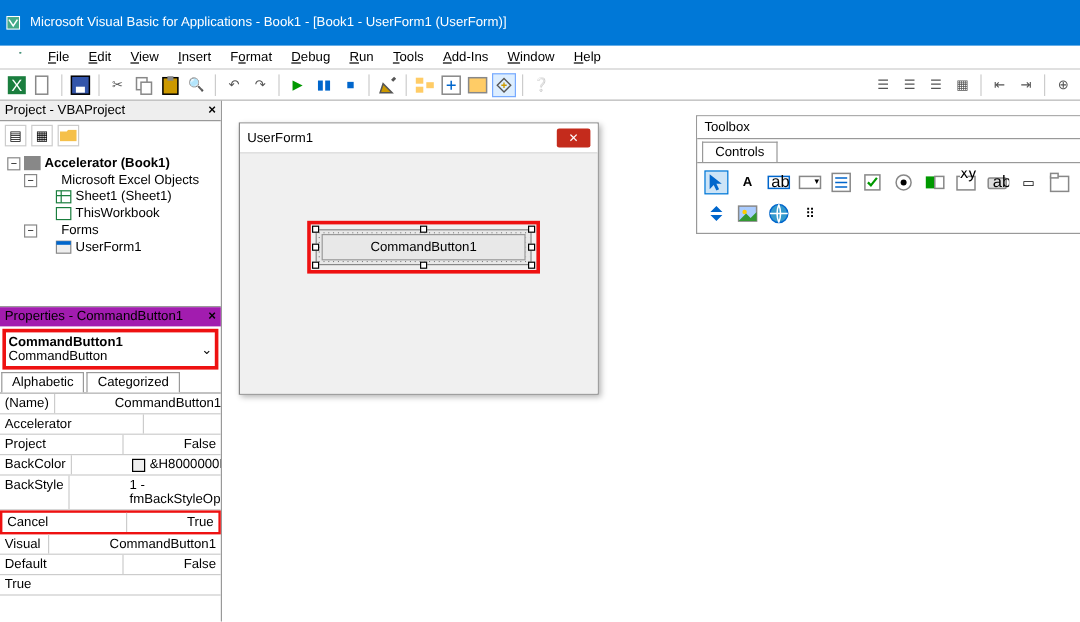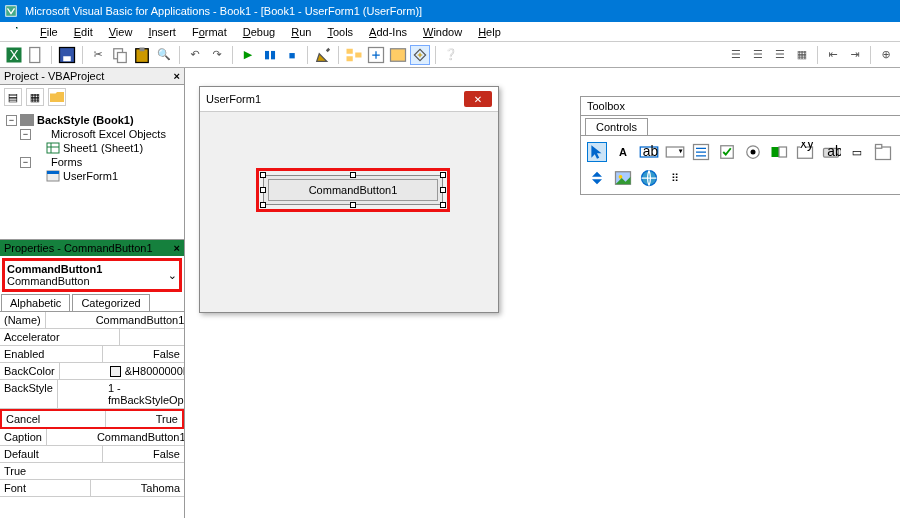--- a/index.html
+++ b/index.html
@@ -1,38 +1,38 @@
 <!DOCTYPE html>
 <html><head>
 <meta charset="utf-8">
 <style>
 * { box-sizing: border-box; margin: 0; padding: 0; font-family: Tahoma, sans-serif; font-size: 11px; }
 body { background: #fff; width: 900px; height: 518px; overflow: hidden; }
-.titlebar { background: #0078d7; color: #fff; height: 22px; display: flex; align-items: center; padding: 0 4px; }
+.titlebar { background: #0078d7; color: #fff; height: 38px; display: flex; align-items: center; padding: 0 4px; }
 .titlebar-icon { width: 16px; height: 14px; margin-right: 5px; display: inline-flex; }
 .menubar { height: 20px; display: flex; align-items: center; border-bottom: 1px solid #ccc; padding: 0 2px; }
 .menubar .sys-icon { width: 18px; height: 16px; margin: 0 6px; }
 .menubar span { padding: 3px 8px; cursor: default; }
 .menubar span u { text-decoration: underline; }
 .toolbar { height: 26px; display: flex; align-items: center; border-bottom: 1px solid #aaa; padding: 0 4px; gap: 2px; }
 .toolbar .tb { width: 20px; height: 20px; display: inline-flex; align-items: center; justify-content: center; color: #555; }
 .toolbar .sep { width: 1px; height: 18px; background: #ccc; margin: 0 3px; }
 .main { display: flex; height: calc(100% - 68px); }
 .left { width: 185px; display: flex; flex-direction: column; border-right: 1px solid #999; }
 .pane-header { background: #eee; border-bottom: 1px solid #999; padding: 2px 4px; display: flex; justify-content: space-between; align-items: center; }
 .close-x { font-family: Arial; font-weight: bold; cursor: default; }
 .project-toolbar { height: 24px; display: flex; align-items: center; padding: 2px 4px; gap: 4px; }
 .pt-btn { width: 18px; height: 18px; border: 1px solid #ccc; display: inline-flex; align-items: center; justify-content: center; }
 .tree { padding: 4px 6px; flex: 0 0 auto; height: 130px; overflow: auto; }
 .tree-node { display: flex; align-items: center; padding: 1px 0; white-space: nowrap; }
 .tree-indent { display: inline-block; }
 .tree-toggle { width: 11px; height: 11px; border: 1px solid #888; display: inline-flex; align-items: center; justify-content: center; font-size: 9px; line-height: 1; margin-right: 3px; }
 .tree-icon { width: 14px; height: 12px; margin-right: 3px; display: inline-block; }
 .props { flex: 1; display: flex; flex-direction: column; border-top: 1px solid #999; }
-.props-header { background: #15803d; padding: 2px 4px; display: flex; justify-content: space-between; align-items: center; }
+.props-header { background: #a21caf; padding: 2px 4px; display: flex; justify-content: space-between; align-items: center; }
 .obj-selector { border: 3px solid #e11; margin: 2px; padding: 2px; display: flex; align-items: center; justify-content: space-between; gap: 36px; }
 .obj-selector .name { font-weight: bold; }
 .prop-tabs { display: flex; border-bottom: 1px solid #999; padding-left: 1px; }
 .prop-tab { padding: 2px 8px; border: 1px solid #999; border-bottom: none; margin-right: 2px; background: #fff; }
 .prop-grid { flex: 1; overflow: auto; }
 .prop-row { display: flex; border-bottom: 1px solid #ccc; gap: 46px; }
 .prop-row.hl { border: 2px solid #e11; align-items: center; }
 .prop-name { width: 120px; padding: 2px 4px; border-right: 1px solid #ccc; }
 .prop-val { flex: 1; padding: 2px 4px; display: flex; align-items: center; }
 .colorbox { width: 11px; height: 11px; border: 1px solid #000; margin-right: 4px; background: #f0f0f0; }
@@ -189,39 +189,48 @@
         </span>
     </div>
     <div class="tree">
       <div class="tree-node">
         <span class="tree-toggle">−</span>
         <span class="tree-icon">
             <svg viewBox="0 0 14 12">
               <rect width="14" height="12" fill="#888"></rect>
             </svg>
           </span>
-        <b>BackStyle (Book1)</b>
+        <b>Accelerator (Book1)</b>
       </div>
       <div class="tree-node">
           <span class="tree-indent" style="width:14px"></span>
         <span class="tree-toggle">−</span>
         <span class="tree-icon"><span class="folder-icon"></span></span>
         <span>Microsoft Excel Objects</span>
       </div>
       <div class="tree-node">
           <span class="tree-indent" style="width:40px"></span>
         <span class="tree-icon">
             <svg viewBox="0 0 14 12">
               <rect x="1" y="1" width="12" height="10" fill="#fff" stroke="#1a7e3e"></rect>
               <path d="M1 5h12M5 1v10" stroke="#1a7e3e"></path>
             </svg>
           </span>
         <span>Sheet1 (Sheet1)</span>
       </div>
       <div class="tree-node">
+          <span class="tree-indent" style="width:40px"></span>
+        <span class="tree-icon">
+            <svg viewBox="0 0 14 12">
+              <rect x="1" y="1" width="12" height="10" fill="#fff" stroke="#1a7e3e"></rect>
+            </svg>
+          </span>
+        <span>ThisWorkbook</span>
+      </div>
+      <div class="tree-node">
           <span class="tree-indent" style="width:14px"></span>
         <span class="tree-toggle">−</span>
         <span class="tree-icon"><span class="folder-icon"></span></span>
         <span>Forms</span>
       </div>
       <div class="tree-node">
           <span class="tree-indent" style="width:40px"></span>
         <span class="tree-icon">
             <svg viewBox="0 0 14 12">
               <rect x="1" y="1" width="12" height="10" fill="#eee" stroke="#888"></rect>
@@ -252,21 +261,21 @@
               <span>CommandButton1</span>
             </div>
           </div>
           <div class="prop-row">
             <div class="prop-name">Accelerator</div>
             <div class="prop-val">
               <span></span>
             </div>
           </div>
           <div class="prop-row">
-            <div class="prop-name">Enabled</div>
+            <div class="prop-name">Project</div>
             <div class="prop-val">
               <span>False</span>
             </div>
           </div>
           <div class="prop-row">
             <div class="prop-name">BackColor</div>
             <div class="prop-val">
               <span class="colorbox"></span>
               <span>&amp;H8000000F&amp;</span>
               <span class="dd-arrow">▼</span>
@@ -278,40 +287,34 @@
               <span>1 - fmBackStyleOpaque</span>
             </div>
           </div>
           <div class="prop-row hl">
             <div class="prop-name">Cancel</div>
             <div class="prop-val">
               <span>True</span>
             </div>
           </div>
           <div class="prop-row">
-            <div class="prop-name">Caption</div>
+            <div class="prop-name">Visual</div>
             <div class="prop-val">
               <span>CommandButton1</span>
             </div>
           </div>
           <div class="prop-row">
             <div class="prop-name">Default</div>
             <div class="prop-val">
               <span>False</span>
             </div>
           </div>
           <div class="prop-row">
             <div class="prop-val">
               <span>True</span>
-            </div>
-          </div>
-          <div class="prop-row">
-            <div class="prop-name">Font</div>
-            <div class="prop-val">
-              <span>Tahoma</span>
             </div>
           </div>
         </div>
     </div>
   </div>
 
   <div class="center">
     <div class="designer">
       <div class="form-title">
         <span>UserForm1</span>

